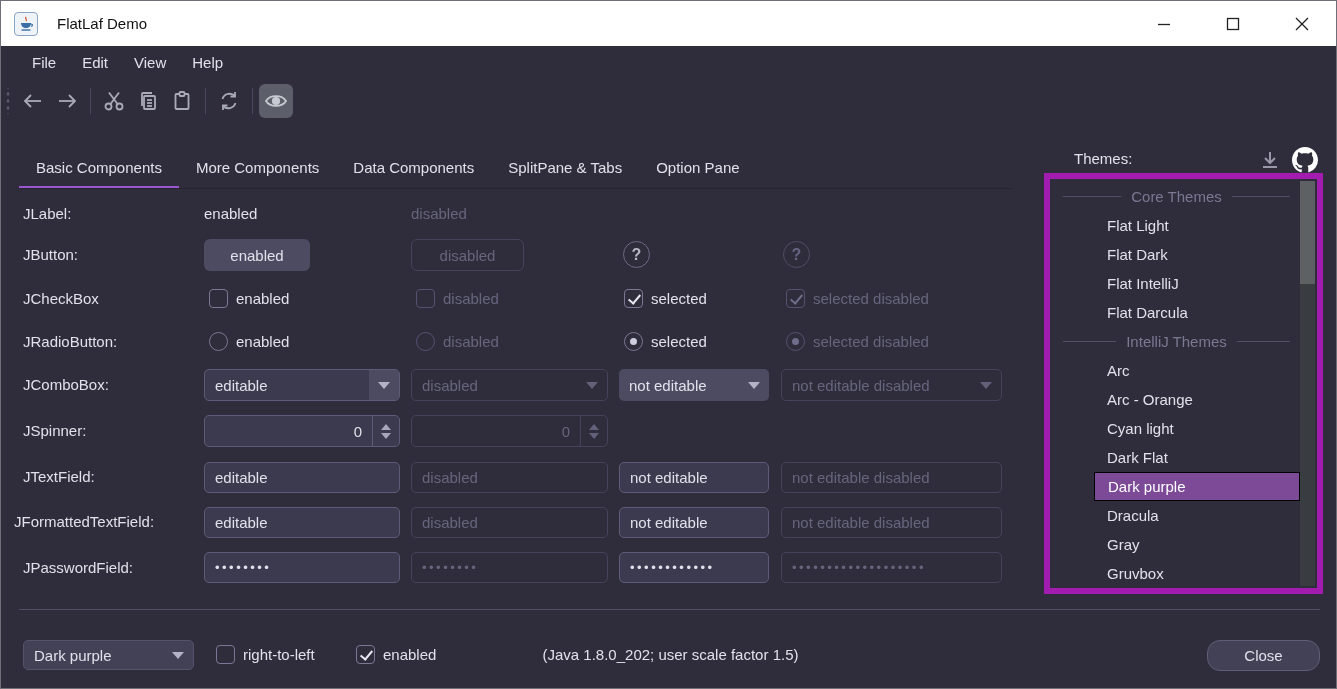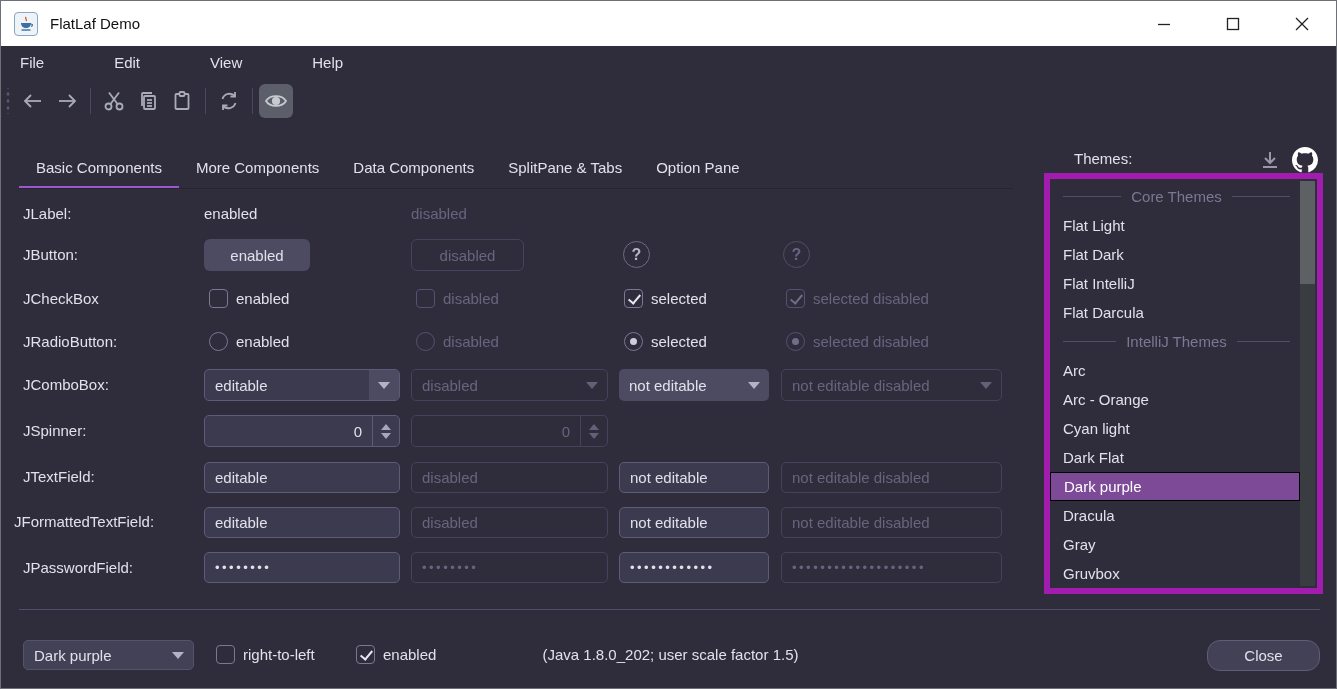--- a/index.html
+++ b/index.html
@@ -17,27 +17,27 @@
     --icon:#a9abb8;
   }
   *{margin:0;padding:0;box-sizing:border-box;font-family:"Liberation Sans","DejaVu Sans",sans-serif;}
   html,body{width:1337px;height:689px;overflow:hidden;background:#1b1a24;}
   .window{position:absolute;left:0;top:0;width:1337px;height:689px;background:var(--bg);border:1px solid #6f6f78;}
   .abs{position:absolute;}
 
   
   .titlebar{left:0;top:0;width:100%;height:45px;background:#ffffff;display:flex;align-items:center;}
   .java-icon{width:24px;height:24px;margin-left:13px;border:1px solid #8ba6c0;border-radius:4px;background:#eef3f8;display:flex;align-items:center;justify-content:center;}
-  .win-title{margin-left:12px;font-size:15px;color:#111;}
+  .win-title{margin-left:19px;font-size:15px;color:#111;}
   .win-controls{position:absolute;right:0;top:0;height:45px;display:flex;}
   .win-btn{width:69px;height:45px;display:flex;align-items:center;justify-content:center;}
   .win-btn svg{stroke:#222;stroke-width:1.3;fill:none;}
 
   
-  .menubar{left:0;top:45px;width:1335px;height:33px;background:var(--bg);display:flex;align-items:center;padding-left:6px;gap:44px;}
+  .menubar{left:0;top:45px;width:1335px;height:33px;background:var(--bg);display:flex;align-items:center;padding-left:18px;}
   .menu-item{padding:0 13px;font-size:15px;color:var(--text);height:100%;display:flex;align-items:center;cursor:default;}
 
   
   .toolbar{left:0;top:78px;width:1335px;height:44px;background:var(--bg);display:flex;align-items:center;}
   .grip{width:4px;height:26px;margin:0 6px 0 5px;background-image:radial-gradient(circle,#5b5970 1.4px,transparent 1.6px);background-size:4px 7px;background-repeat:repeat-y;background-position:center;}
   .tb-btn{width:34px;height:34px;display:flex;align-items:center;justify-content:center;border-radius:6px;color:var(--icon);font-size:21px;}
   .tb-btn svg{stroke:var(--icon);fill:none;stroke-width:1.8;}
   .tb-sep{width:1px;height:26px;background:#4a485e;margin:0 6px;}
   .tb-btn.toggled{background:#5c5e69;}
 
@@ -92,21 +92,21 @@
 
   .tf{height:31px;border-radius:5px;background:var(--field);border:1px solid var(--border);display:flex;align-items:center;padding-left:10px;font-size:15px;color:var(--text);}
   .tf.dis{background:transparent;border-color:var(--border-dis);color:var(--muted);}
   .tf.pwd{font-size:13px;letter-spacing:2.5px;}
 
   
   .themes-label{font-size:15px;color:var(--text);}
   .tp-icon svg{display:block;}
   .themes-list{left:1043px;top:172px;width:279px;height:421px;border:6px solid #a21caf;background:var(--bg);}
   .tl-inner{position:absolute;left:0;top:3px;right:17px;bottom:3px;overflow:hidden;}
-  .tl-item{height:29px;display:flex;align-items:center;padding-left:13px;font-size:15px;color:var(--text);}
+  .tl-item{height:29px;display:flex;align-items:center;padding-left:13px;font-size:15px;color:var(--text);margin-left:44px;}
   .tl-item.selected{background:var(--sel);border:1px solid #000;color:#fff;}
   .tl-sep{height:29px;display:flex;align-items:center;gap:10px;padding:0 10px 0 13px;color:var(--sep-text);font-size:15px;}
   .tl-sep::before,.tl-sep::after{content:"";height:1px;background:var(--sep-line);flex:1;}
   .scrollbar{position:absolute;right:2px;top:2px;width:15px;bottom:2px;background:#393c41;}
   .thumb{position:absolute;left:0;top:0;width:15px;height:103px;background:#5d6164;}
 
   
   .bottom-sep{left:18px;top:608px;width:1301px;height:1px;background:var(--sep-line);}
   .status{left:0;top:645px;width:1303px;text-align:center;font-size:15px;color:var(--text);padding-left:36px;}
   .close-btn{left:1206px;top:639px;width:113px;height:31px;background:#434156;border:1px solid #5f5d77;border-radius:13px;color:var(--text);font-size:15px;display:flex;align-items:center;justify-content:center;}

